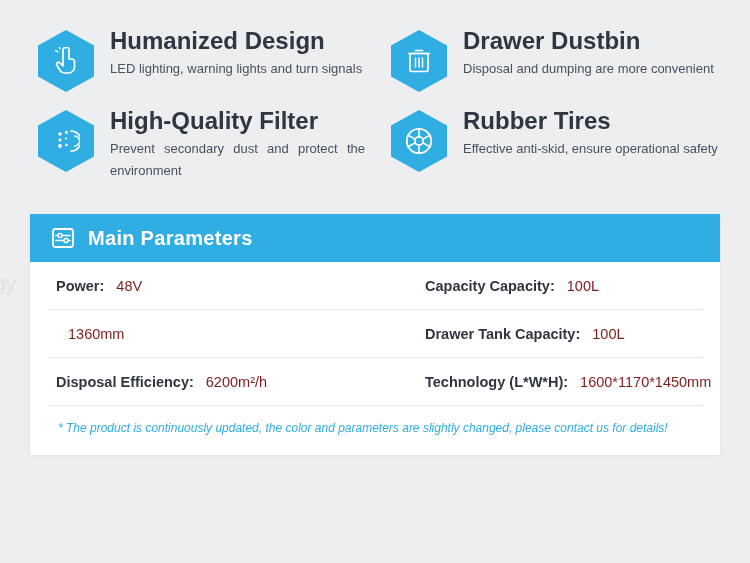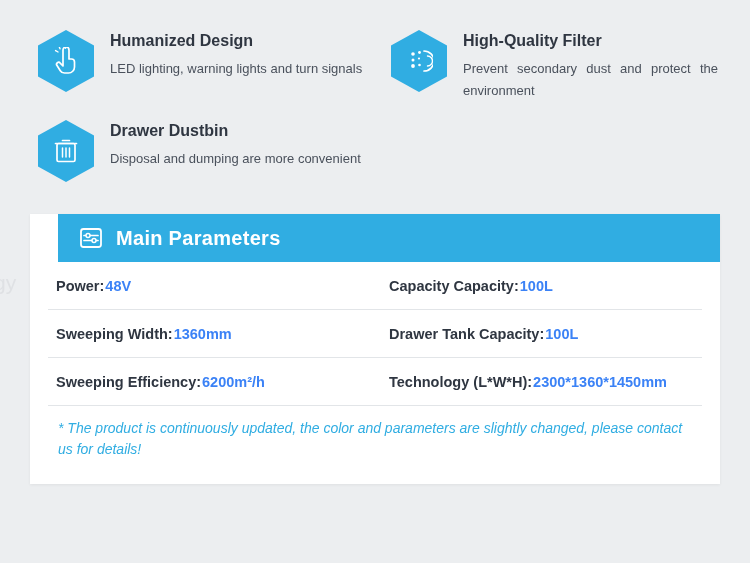--- a/index.html
+++ b/index.html
@@ -94,21 +94,21 @@
     align-items: center;
     justify-content: center;
   }
   .hex svg { display:block; }
   .feature .txt {
     flex: 1 1 auto;
     min-width: 0;
   }
   .feature h3 {
     margin: 0 0 6px 0;
-    font-size: 16px;
+    font-size: 24px;
     line-height: 22px;
     font-weight: bold;
     color: #2f3641;
   }
   .feature p {
     margin: 0;
     font-size: 13px;
     line-height: 22px;
     color: #4a515c;
     text-align: justify;
@@ -121,21 +121,20 @@
     margin: 22px 30px 0 30px;
     background: #ffffff;
     box-shadow: 0 1px 3px rgba(0,0,0,.06);
   }
   .params-header {
     background: #30ade2;
     height: 48px;
     display: flex;
     align-items: center;
     padding: 0 0 0 20px;
-    margin-left: 28px;
   }
   .params-header .ph-icon {
     width: 26px;
     height: 26px;
     margin-right: 12px;
     display: flex;
     align-items: center;
     justify-content: center;
   }
   .params-header h2 {
@@ -146,45 +145,45 @@
     letter-spacing: .3px;
   }
   .params-body {
     padding: 0 18px;
   }
   .prow {
     display: flex;
     border-bottom: 1px solid #e2e5e8;
     height: 47px;
     align-items: center;
+    gap: 36px;
   }
   .prow:last-of-type { border-bottom: 1px solid #e2e5e8; }
   .cell {
     display: flex;
     align-items: baseline;
     padding-left: 8px;
   }
   .cell.left { width: 325px; flex: 0 0 325px; }
   .cell.right { flex: 1 1 auto; }
   .cell .lbl {
     font-size: 14.5px;
     font-weight: bold;
     color: #2f3641;
     white-space: nowrap;
   }
   .cell .val {
     font-size: 14.5px;
-    color: #3b82f6;
-    margin-left: 1px;
+    color: #7f1d1d;
+    margin-left: 12px;
     white-space: nowrap;
-    font-weight: bold;
   }
   .note {
-    padding: 12px 10px 24px 10px;
-    font-size: 14px;
+    padding: 12px 10px 16px 10px;
+    font-size: 12px;
     line-height: 21px;
     color: #30ade2;
     font-style: italic;
   }
 </style>
 </head>
 <body>
 
 <div class="watermark">
   <div class="wm-left">gy</div>
@@ -199,20 +198,37 @@
       <div class="hex">
         <svg width="26" height="28" viewBox="0 0 26 28">
           <path d="M10 3 a3 3 0 0 1 6 0 v9 h2.5 a3 3 0 0 1 3 3 v5 a6 6 0 0 1 -6 6 h-4 a5 5 0 0 1 -4.2 -2.3 L4 18.5 a2 2 0 0 1 3.2 -2.4 L10 19 z" fill="none" stroke="#ffffff" stroke-width="1.7" stroke-linejoin="round"></path>
           <path d="M5 5 l-2.4 -1.4 M7 1.8 l-0.9 -2.4 M12.6 1.2 l0 -2.6" stroke="#ffffff" stroke-width="1.4" stroke-linecap="round" fill="none"></path>
         </svg>
       </div>
     </div>
     <div class="txt">
       <h3>Humanized Design</h3>
       <p>LED lighting, warning lights and turn signals</p>
+    </div>
+  </div>
+
+  <div class="feature">
+    <div class="hexwrap">
+      <div class="hex">
+        <svg width="26" height="28" viewBox="0 0 26 28">
+          <rect x="4" y="6.5" width="18" height="18" rx="1.5" fill="none" stroke="#ffffff" stroke-width="1.7"></rect>
+          <path d="M2.5 6.5 h21" stroke="#ffffff" stroke-width="1.7" stroke-linecap="round"></path>
+          <path d="M9.5 3.5 h7" stroke="#ffffff" stroke-width="1.7" stroke-linecap="round"></path>
+          <path d="M9.5 11 v9 M13 11 v9 M16.5 11 v9" stroke="#ffffff" stroke-width="1.5" stroke-linecap="round"></path>
+        </svg>
+      </div>
+    </div>
+    <div class="txt">
+      <h3>Drawer Dustbin</h3>
+      <p>Disposal and dumping are more convenient</p>
     </div>
   </div>
 
   <div class="feature">
     <div class="hexwrap">
       <div class="hex">
         <svg width="28" height="28" viewBox="0 0 28 28">
           <circle cx="8" cy="7" r="1.8" fill="#ffffff"></circle>
           <circle cx="14.5" cy="5.5" r="1.4" fill="#ffffff"></circle>
           <circle cx="8" cy="13" r="1.5" fill="#ffffff"></circle>
@@ -226,34 +242,32 @@
     </div>
     <div class="txt">
       <h3>High-Quality Filter</h3>
       <p>Prevent secondary dust and protect the environment</p>
     </div>
   </div>
 
   <div class="feature">
     <div class="hexwrap">
       <div class="hex">
-        <svg width="26" height="28" viewBox="0 0 26 28">
-          <rect x="4" y="6.5" width="18" height="18" rx="1.5" fill="none" stroke="#ffffff" stroke-width="1.7"></rect>
-          <path d="M2.5 6.5 h21" stroke="#ffffff" stroke-width="1.7" stroke-linecap="round"></path>
-          <path d="M9.5 3.5 h7" stroke="#ffffff" stroke-width="1.7" stroke-linecap="round"></path>
-          <path d="M9.5 11 v9 M13 11 v9 M16.5 11 v9" stroke="#ffffff" stroke-width="1.5" stroke-linecap="round"></path>
+        <svg width="30" height="30" viewBox="0 0 30 30">
+          <circle cx="15" cy="15" r="12.2" fill="none" stroke="#ffffff" stroke-width="1.8"></circle>
+          <circle cx="15" cy="15" r="4.2" fill="none" stroke="#ffffff" stroke-width="1.8"></circle>
+          <path d="M15 3 v7.8 M15 19.2 v7.8 M3.8 9 l6.8 3.9 M19.4 17.1 l6.8 3.9 M3.8 21 l6.8 -3.9 M19.4 12.9 l6.8 -3.9" stroke="#ffffff" stroke-width="1.6" stroke-linecap="round"></path>
         </svg>
       </div>
     </div>
     <div class="txt">
-      <h3>Drawer Dustbin</h3>
-      <p>Disposal and dumping are more convenient</p>
-    </div>
-  </div>
-
+      <h3>Rubber Tires</h3>
+      <p>Effective anti-skid, ensure operational safety</p>
+    </div>
+  </div>
 
 </div>
 
 <div class="params">
   <div class="params-header">
     <span class="ph-icon">
       <svg width="24" height="24" viewBox="0 0 24 24">
         <rect x="2" y="3" width="20" height="18" rx="2.5" fill="none" stroke="#ffffff" stroke-width="1.8"></rect>
         <path d="M5 9.5 h14" stroke="#ffffff" stroke-width="1.7" stroke-linecap="round"></path>
         <path d="M5 14.5 h14" stroke="#ffffff" stroke-width="1.7" stroke-linecap="round"></path>
@@ -271,35 +285,34 @@
         <span class="val">48V</span>
       </div>
       <div class="cell right">
         <span class="lbl">Capacity Capacity:</span>
         <span class="val">100L</span>
       </div>
     </div>
 
     <div class="prow">
       <div class="cell left">
-        <span class="lbl">Sweeping Width:</span>
         <span class="val">1360mm</span>
       </div>
       <div class="cell right">
         <span class="lbl">Drawer Tank Capacity:</span>
         <span class="val">100L</span>
       </div>
     </div>
 
     <div class="prow">
       <div class="cell left">
-        <span class="lbl">Sweeping Efficiency:</span>
+        <span class="lbl">Disposal Efficiency:</span>
         <span class="val">6200m²/h</span>
       </div>
       <div class="cell right">
         <span class="lbl">Technology (L*W*H):</span>
-        <span class="val">2300*1360*1450mm</span>
+        <span class="val">1600*1170*1450mm</span>
       </div>
     </div>
 
     <div class="note">* The product is continuously updated, the color and parameters are slightly changed, please contact us for  details!</div>
   </div>
 </div>
 
 </body></html>

